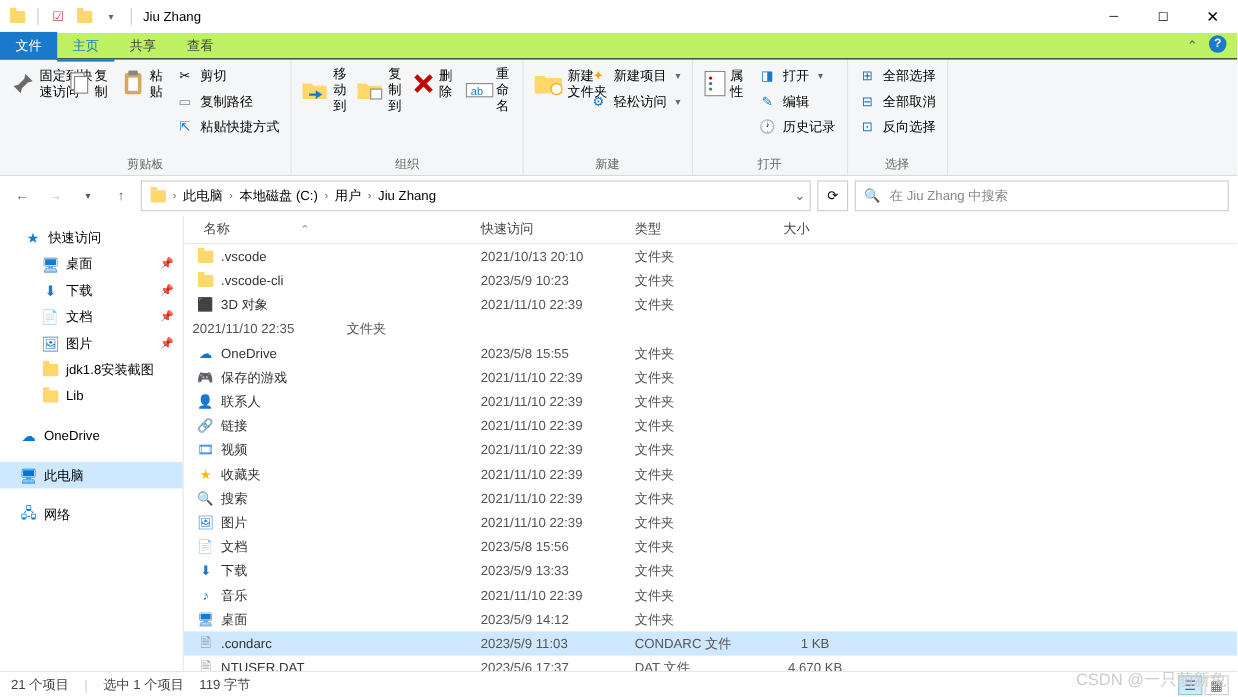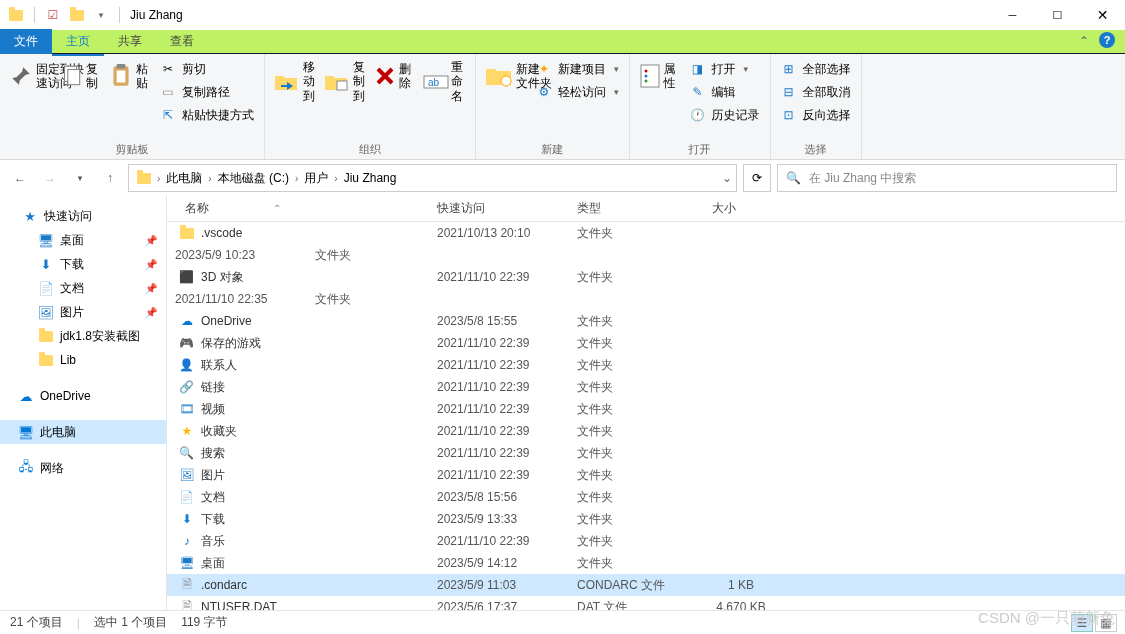--- a/index.html
+++ b/index.html
@@ -388,20 +388,26 @@
             <span class="ic">
               <div class="folder-ic"></div>
             </span>
             <span>.vscode</span>
           </div>
           <div class="cell date-cell">2021/10/13 20:10</div>
           <div class="cell type-cell">文件夹</div>
           <div class="cell size-cell"></div>
         </div>
         <div class="file-row">
+          <div class="cell name-cell">
+            <span class="ic">
+              <div class="folder-ic"></div>
+            </span>
+            <span>.vscode-cli</span>
+          </div>
           <div class="cell date-cell">2023/5/9 10:23</div>
           <div class="cell type-cell">文件夹</div>
           <div class="cell size-cell"></div>
         </div>
         <div class="file-row">
           <div class="cell name-cell">
             <span class="ic">
               <span style="color:#1eb980;">⬛</span>
             </span>
             <span>3D 对象</span>

